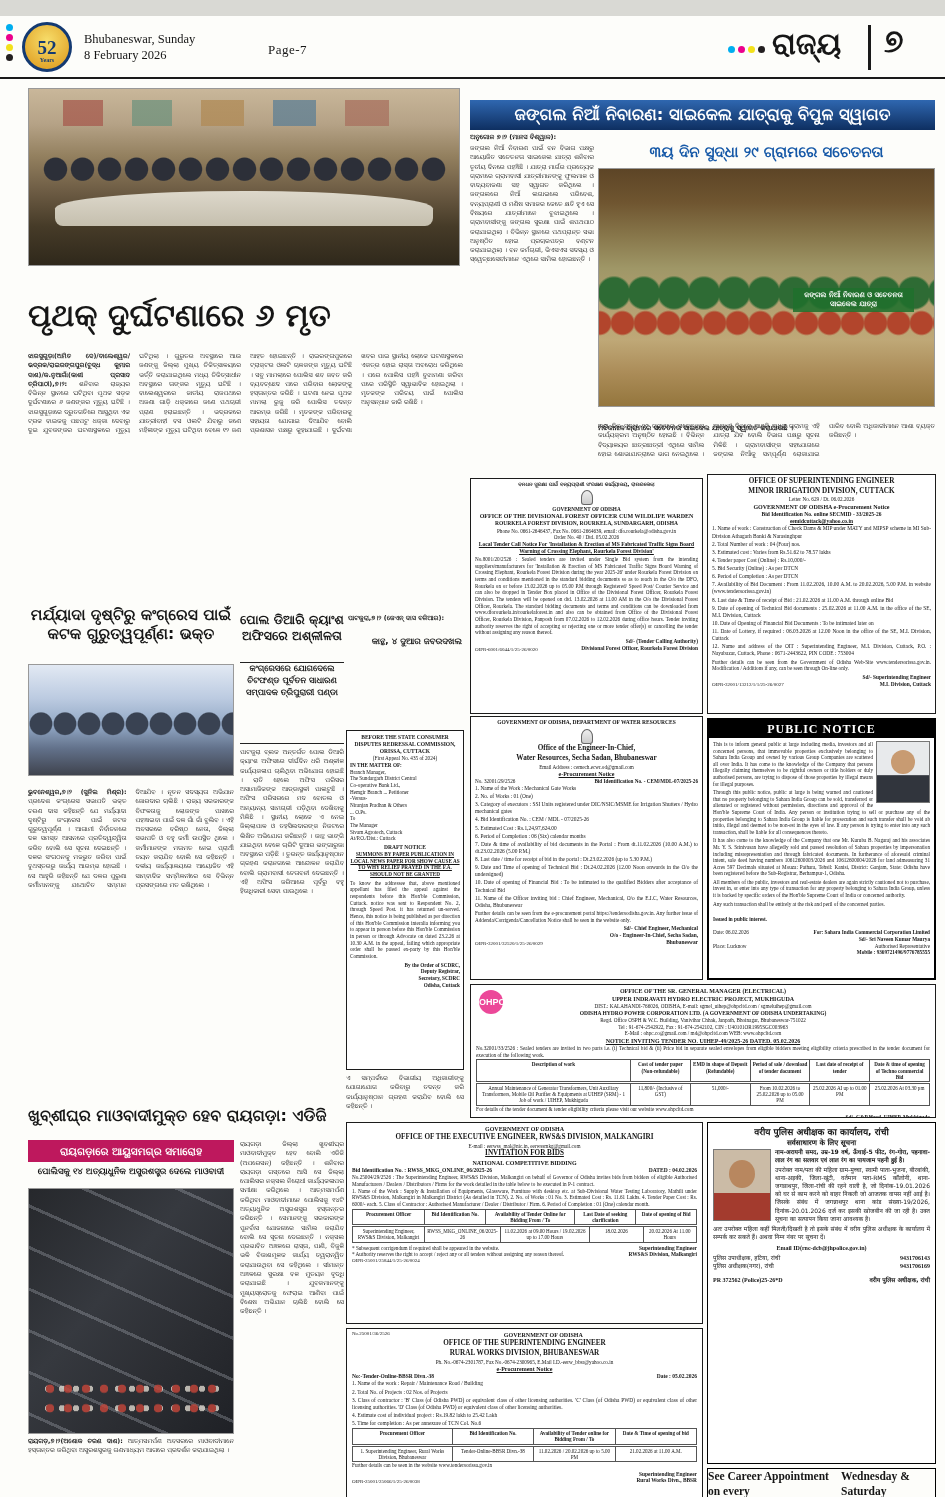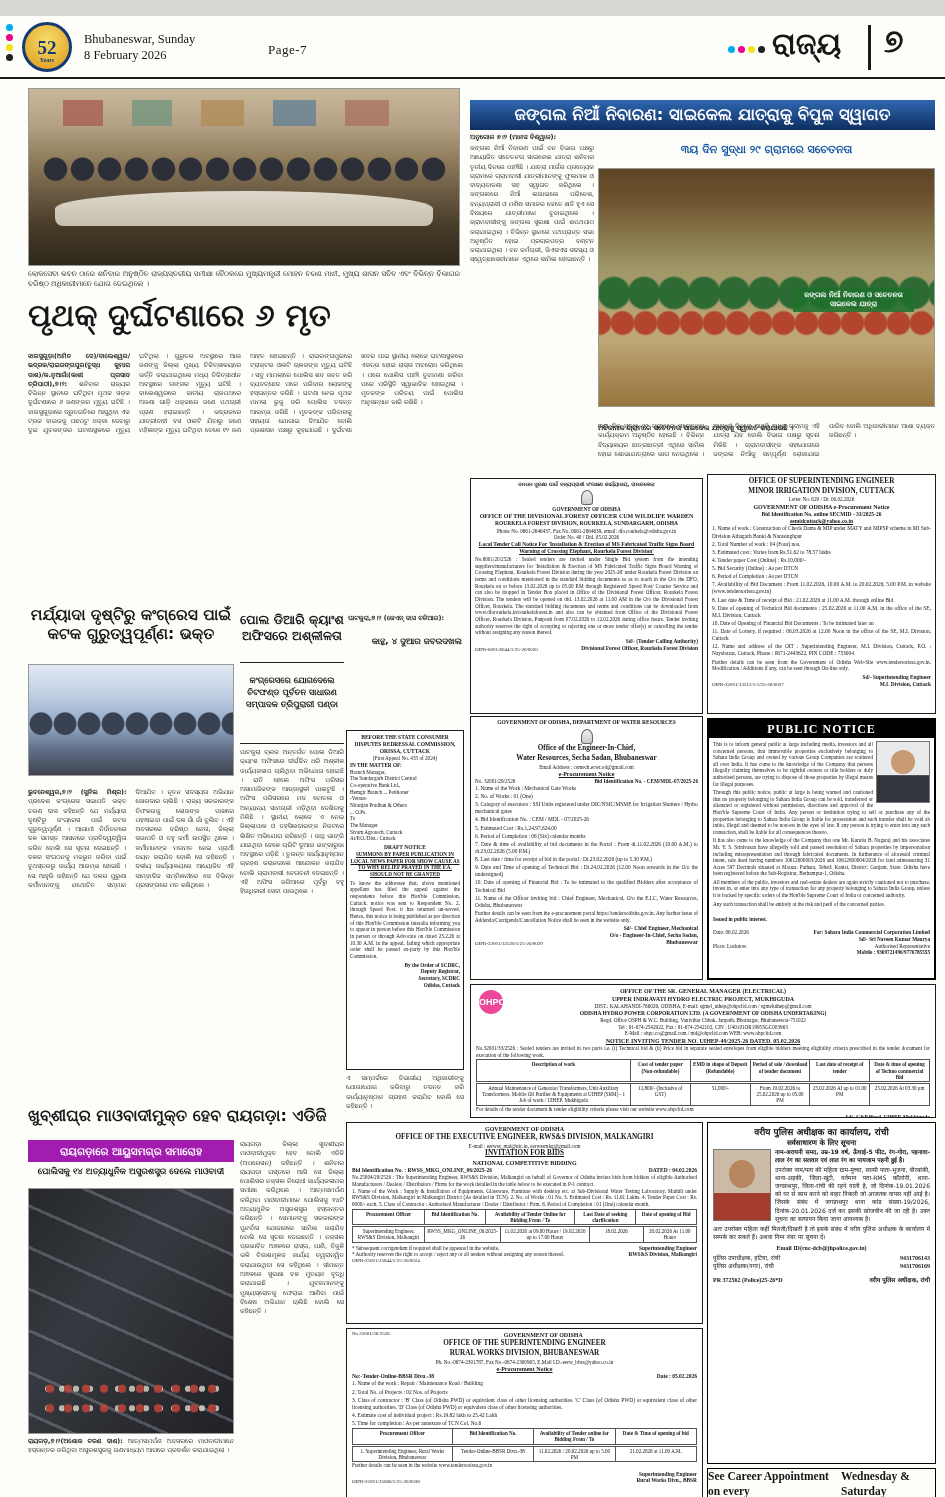--- a/index.html
+++ b/index.html
@@ -72,38 +72,38 @@
      background:radial-gradient(circle at 50% 50%,#c8463a 30%,rgba(0,0,0,0) 34%),radial-gradient(circle at 50% 50%,#ded9cf 24%,rgba(0,0,0,0) 28%);
      background-size:18px 50%,14px 50%;background-repeat:repeat;opacity:.8}
   .portrait{position:absolute;border:1px solid #777;overflow:hidden}
   .portrait .face{position:absolute;left:50%;top:14%;width:46%;height:40%;margin-left:-23%;border-radius:50%}
   .portrait .bodyv{position:absolute;left:0;bottom:0;width:100%;height:38%}
   
   #caption-meeting{left:28px;top:253px;width:432px;font-size:7.3px;line-height:1.4;text-align:justify}
   #cycle-banner{left:470px;top:84px;width:465px;height:30px;background:linear-gradient(180deg,#2f67b0,#0e2f61);
      color:#fff;font-size:16.5px;font-weight:bold;text-align:center;line-height:30px}
   #cycle-byline{left:470px;top:117px;width:124px;font-size:6.6px;font-weight:bold}
-  #cycle-subhead{left:598px;top:127px;width:337px;color:#1558a7;font-size:11px;font-weight:bold;text-align:center}
+  #cycle-subhead{left:598px;top:127px;width:337px;color:#1558a7;font-size:15px;font-weight:bold;text-align:center}
   #cycle-colL{left:470px;top:128px;width:124px;height:329px;overflow:hidden}
   #caption-cycle{left:598px;top:408px;width:337px;font-size:6.8px;font-weight:bold}
   #cycle-cols{left:598px;top:406px;width:337px;height:52px;overflow:hidden}
   #accident-head{left:28px;top:282px;width:435px;font-size:31px;font-weight:bold;line-height:1.1}
   #accident-body{left:28px;top:336px;width:435px;height:250px;overflow:hidden}
   #congress-head{left:28px;top:590px;width:206px;font-size:15.5px;font-weight:bold;line-height:1.25;text-align:center}
   #congress-body{left:28px;top:772px;width:206px;height:313px;overflow:hidden}
   #pole-head{left:240px;top:596px;width:104px;font-size:12.5px;font-weight:bold;line-height:1.25;text-align:center}
   #pole-dateline{left:348px;top:598px;width:114px;font-size:6.5px;font-weight:bold}
   #pole-subhead{left:348px;top:620px;width:114px;font-size:8.6px;font-weight:bold;text-align:right}
   #pole-colR{left:348px;top:636px;width:114px;height:74px;overflow:hidden}
   #inset-head{left:240px;top:646px;width:104px;height:82px;font-size:8.4px;font-weight:bold;line-height:1.4;text-align:center;
-     border-top:1.5px solid #222;border-bottom:1.5px solid #222;padding-top:12px}
+     border-top:1.5px solid #222;border-bottom:1.5px solid #222;padding-top:0}
   #pole-colL{left:240px;top:732px;width:104px;height:352px;overflow:hidden}
   #pole-colR2{left:346px;top:1058px;width:118px;height:44px;overflow:hidden}
   #maoist-head{left:28px;top:1090px;width:316px;font-size:16px;font-weight:bold}
-  #maoist-red{left:28px;top:1124px;width:206px;height:22px;background:#a21caf;color:#fff;font-size:10.5px;
+  #maoist-red{left:28px;top:1124px;width:206px;height:22px;background:#be185d;color:#fff;font-size:10.5px;
      font-weight:bold;text-align:center;line-height:22px}
   #maoist-bold{left:28px;top:1150px;width:206px;font-size:8.6px;font-weight:bold;text-align:center}
   #caption-weapons{left:28px;top:1421px;width:206px;height:64px;overflow:hidden}
   #maoist-colR{left:240px;top:1124px;width:104px;height:366px;overflow:hidden}
   
   #consumer{left:346px;top:714px;width:118px;height:340px;padding:3px 3px}
   #forest{left:470px;top:462px;width:233px;height:236px;padding:2px 4px}
   #irrigation{left:707px;top:458px;width:229px;height:240px;border-width:1.5px;padding:2px 4px}
   #water{left:470px;top:700px;width:233px;height:264px;padding:2px 4px}
   #public{left:707px;top:702px;width:229px;height:262px;border:2px solid #000;padding:0}
@@ -178,21 +178,20 @@
   <div class="abs odia" id="mh-section">ରାଜ୍ୟ</div>
   <div class="abs" id="mh-div"></div>
   <div class="abs odia" id="mh-num">୭</div>
   <div class="abs" id="mh-rule"></div>
 
   <div class="photo" id="photo-meeting">
     <div class="art"></div>
     <div class="ppl"></div>
     <div class="tbl"></div>
   </div>
-  <div class="abs odia" id="caption-meeting">ଲୋକସେବା ଭବନ ଠାରେ ଶନିବାର ଅନୁଷ୍ଠିତ ରାଜ୍ୟସ୍ତରୀୟ ସମୀକ୍ଷା ବୈଠକରେ ମୁଖ୍ୟମନ୍ତ୍ରୀ ମୋହନ ଚରଣ ମାଝୀ, ମୁଖ୍ୟ ଶାସନ ସଚିବ ଏବଂ ବିଭିନ୍ନ ବିଭାଗର ବରିଷ୍ଠ ଅଧିକାରୀମାନେ ଯୋଗ ଦେଇଥିଲେ ।</div>
 
   <div class="abs odia" id="cycle-banner">ଜଙ୍ଗଲ ନିଆଁ ନିବାରଣ: ସାଇକେଲ ଯାତ୍ରାକୁ ବିପୁଳ ସ୍ୱାଗତ</div>
   <div class="abs odia" id="cycle-byline">ଅନୁଗୋଳ ୭।୨ (ମାନସ ବିଶ୍ୱାଳ):</div>
   <div class="abs odia" id="cycle-subhead">୩ୟ ଦିନ ସୁଦ୍ଧା ୨୯ ଗ୍ରାମରେ ସଚେତନତା</div>
   <div class="abs odia tiny j" id="cycle-colL">ଜଙ୍ଗଲ ନିଆଁ ନିବାରଣ ପାଇଁ ବନ ବିଭାଗ ପକ୍ଷରୁ ଆୟୋଜିତ ସଚେତନତା ସାଇକେଲ ଯାତ୍ରା ଶନିବାର ତୃତୀୟ ଦିନରେ ପହଞ୍ଚିଛି । ଯାତ୍ରା ମାର୍ଗର ପ୍ରତ୍ୟେକ ଗ୍ରାମରେ ଗ୍ରାମବାସୀ ଯାତ୍ରୀମାନଙ୍କୁ ଫୁଲମାଳ ଓ ବାଦ୍ୟବାଜଣା ସହ ସ୍ୱାଗତ କରିଥିଲେ । ଜଙ୍ଗଲରେ ନିଆଁ ଲଗାଇଲେ ପରିବେଶ, ବନ୍ୟପ୍ରାଣୀ ଓ ମଣିଷ ସମାଜର କେତେ କ୍ଷତି ହୁଏ ସେ ବିଷୟରେ ଯାତ୍ରୀମାନେ ବୁଝାଇଥିଲେ । ଗ୍ରାମବାସୀଙ୍କୁ ଜଙ୍ଗଲ ସୁରକ୍ଷା ପାଇଁ ଶପଥପାଠ କରାଯାଇଥିଲା । ବିଭିନ୍ନ ସ୍ଥାନରେ ପଥପ୍ରାନ୍ତ ସଭା ଅନୁଷ୍ଠିତ ହୋଇ ପ୍ରଚାରପତ୍ର ବଣ୍ଟନ କରାଯାଇଥିଲା । ବନ କର୍ମଚାରୀ, ଭିଏସଏସ ସଦସ୍ୟ ଓ ସ୍ୱେଚ୍ଛାସେବୀମାନେ ଏଥିରେ ସାମିଲ ହୋଇଛନ୍ତି ।</div>
   <div class="photo" id="photo-cycle">
     <div class="ppl"></div>
     <div class="lbl odia">ଜଙ୍ଗଲ ନିଆଁ ନିବାରଣ ଓ ସଚେତନତା ସାଇକେଲ ଯାତ୍ରା</div>
   </div>
   <div class="abs odia" id="caption-cycle">ମଝିକାନାଳ ଗ୍ରାମରେ ସଚେତନତା ସାଇକେଲ ଯାତ୍ରାକୁ ସ୍ୱାଗତ କରାଯାଉଛି ।</div>

